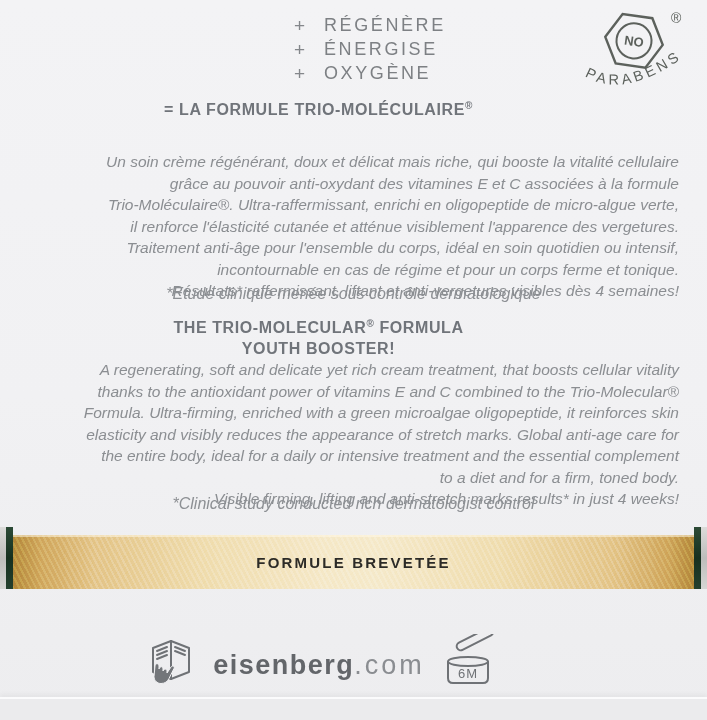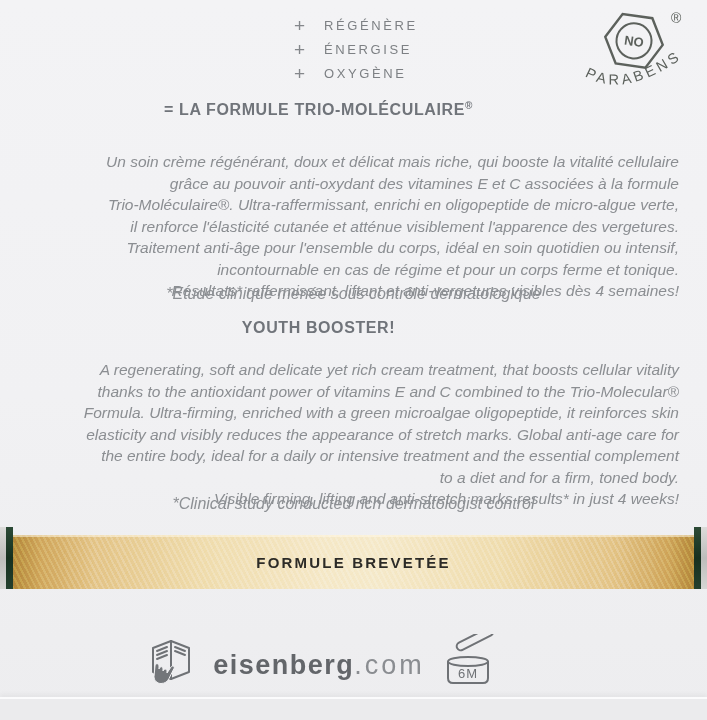--- a/index.html
+++ b/index.html
@@ -5,21 +5,21 @@
   html,body{margin:0;padding:0;background:#e8e8ea;}
   .sheet{
     position:relative;width:707px;height:720px;overflow:hidden;
     background:linear-gradient(180deg,#f3f3f5 0%,#f1f1f3 55%,#ededef 100%);
     font-family:"Liberation Sans",sans-serif;color:#75787c;
   }
   
   .benefits{position:absolute;top:13px;left:294px;}
   .benefit-row{display:flex;align-items:center;height:24px;}
   .benefit-plus{font-size:19px;font-weight:300;color:#84878b;width:30px;line-height:1;}
-  .benefit-label{font-size:13px;letter-spacing:2.6px;color:#7d8084;font-weight:400;}
+  .benefit-label{font-size:18px;letter-spacing:2.6px;color:#7d8084;font-weight:400;}
   
   .badge{position:absolute;top:5px;left:583px;width:110px;height:96px;}
   
   .heading{position:absolute;left:0;width:637px;text-align:center;
     font-size:16px;font-weight:700;color:#70747a;letter-spacing:0.6px;line-height:21px;}
   .fr-heading{top:99px;}
   .en-heading{top:317px;}
   sup.reg{font-size:10px;vertical-align:super;line-height:0;}
   
   .body-par{position:absolute;left:28px;width:651px;text-align:right;
@@ -101,20 +101,21 @@
   <div class="body-par fr-body">Un soin crème régénérant, doux et délicat mais riche, qui booste la vitalité cellulaire
 grâce au pouvoir anti-oxydant des vitamines E et C associées à la formule
 Trio-Moléculaire®. Ultra-raffermissant, enrichi en oligopeptide de micro-algue verte,
 il renforce l'élasticité cutanée et atténue visiblement l'apparence des vergetures.
 Traitement anti-âge pour l'ensemble du corps, idéal en soin quotidien ou intensif,
 incontournable en cas de régime et pour un corps ferme et tonique.
 Résultats* raffermissant, liftant et anti-vergetures visibles dès 4 semaines!</div>
   <div class="footnote fr-footnote">*Etude clinique menée sous contrôle dermatologique</div>
 
   <div class="heading en-heading">
+    <div><span>THE TRIO-MOLECULAR</span><sup class="reg">®</sup><span> FORMULA</span></div>
     <div>YOUTH BOOSTER!</div>
   </div>
 
   <div class="body-par en-body">A regenerating, soft and delicate yet rich cream treatment, that boosts cellular vitality
 thanks to the antioxidant power of vitamins E and C combined to the Trio-Molecular®
 Formula. Ultra-firming, enriched with a green microalgae oligopeptide, it reinforces skin
 elasticity and visibly reduces the appearance of stretch marks. Global anti-age care for
 the entire body, ideal for a daily or intensive treatment and the essential complement
 to a diet and for a firm, toned body.
 Visible firming, lifting and anti-stretch marks results* in just 4 weeks!</div>

